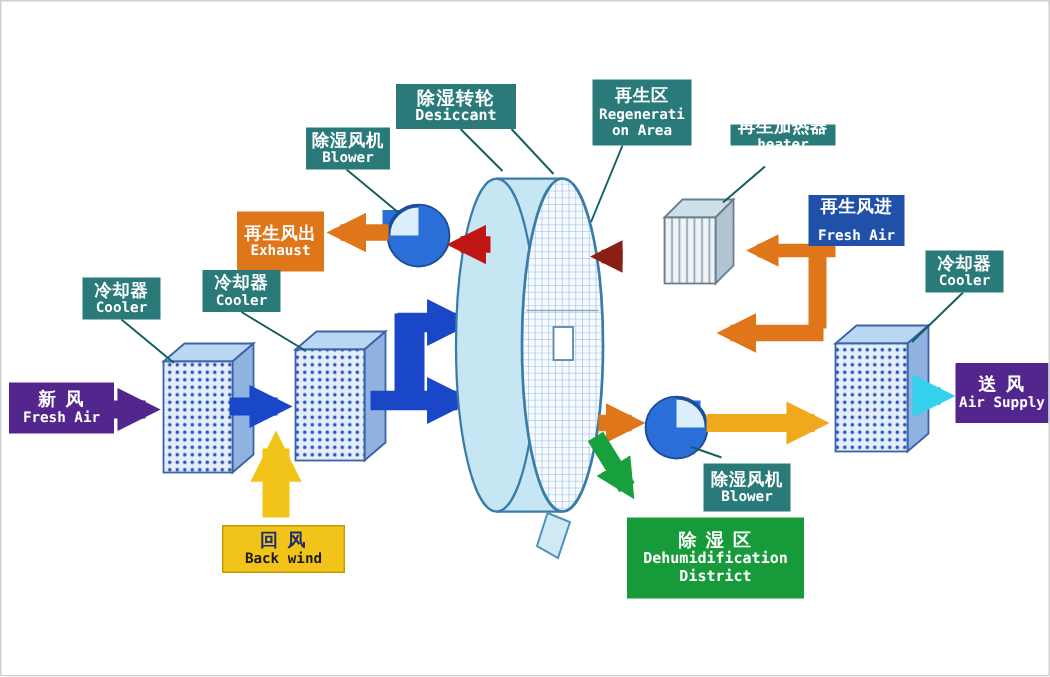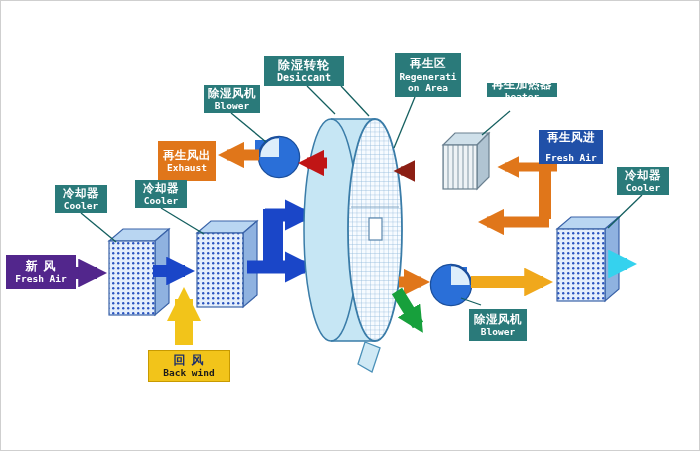--- a/index.html
+++ b/index.html
@@ -194,25 +194,34 @@
   <div class="lbl teal" style="left:616px;top:166px;width:52px;height:28px">
     <span class="zh small">冷却器</span>
     <span class="en small">Cooler</span>
   </div>
 
   <div class="lbl purple" style="left:5px;top:254px;width:70px;height:34px">
     <span class="zh">新 风</span>
     <span class="en small">Fresh Air</span>
   </div>
 
+  <div class="lbl purple" style="left:636px;top:241px;width:62px;height:40px">
+    <span class="zh">送 风</span>
+    <span class="en small">Air Supply</span>
+  </div>
 
   <div class="lbl yellow" style="left:147px;top:349px;width:82px;height:32px">
     <span class="zh">回 风</span>
     <span class="en small">Back wind</span>
   </div>
 
   <div class="lbl teal" style="left:468px;top:308px;width:58px;height:32px">
     <span class="zh small">除湿风机</span>
     <span class="en small">Blower</span>
   </div>
 
+  <div class="lbl green" style="left:417px;top:344px;width:118px;height:54px">
+    <span class="zh">除 湿 区</span>
+    <span class="en">Dehumidification</span>
+    <span class="en">District</span>
+  </div>
 
 </div>
 
 </body></html>

